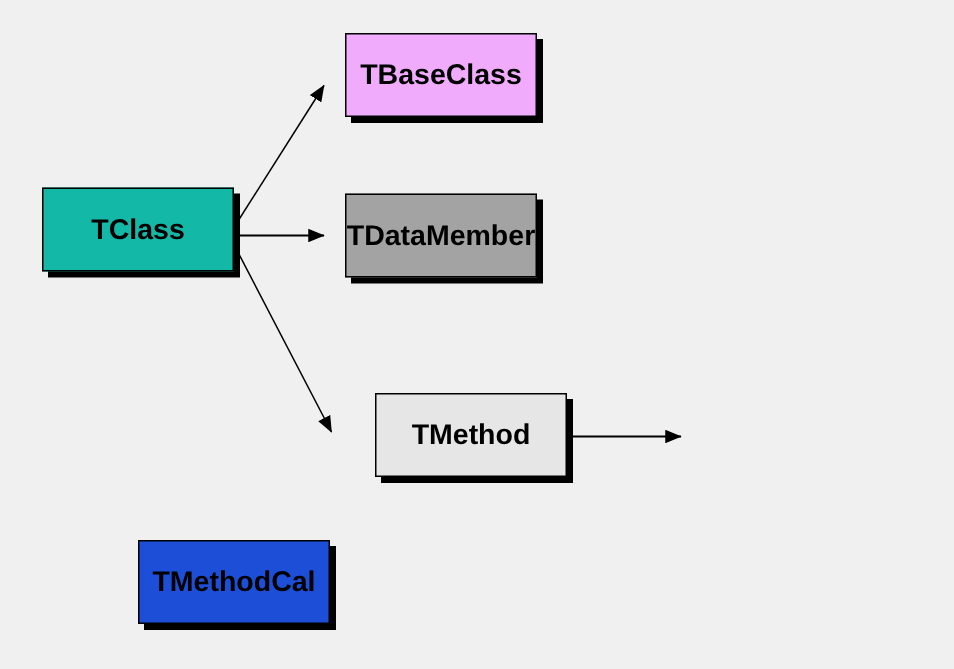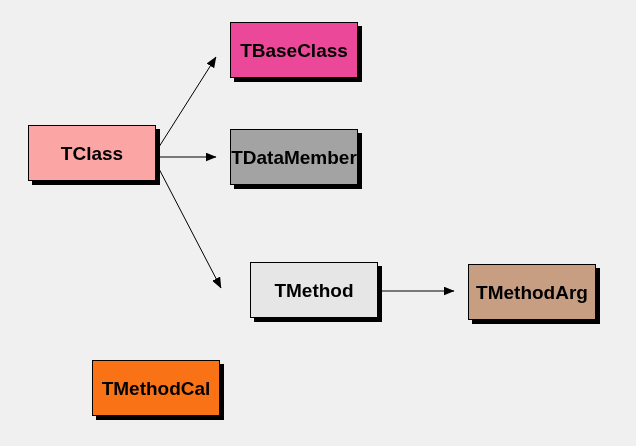--- a/index.html
+++ b/index.html
@@ -36,26 +36,26 @@
   .node-label {
     font-family: "Liberation Sans", sans-serif;
     font-weight: bold;
     font-size: 19px;
     line-height: 19px;
     color: #000000;
     white-space: nowrap;
     letter-spacing: 0px;
   }
   
-  #node-tclass       { left: 28px;  top: 125px; width: 128px; height: 56px; background: #fca5a5; text-align: right; }
-  #node-tbaseclass   { left: 230px; top: 22px;  width: 128px; height: 56px; background: #ec4899; }
+  #node-tclass       { left: 28px;  top: 125px; width: 128px; height: 56px; background: #14b8a6; text-align: right; }
+  #node-tbaseclass   { left: 230px; top: 22px;  width: 128px; height: 56px; background: #f0abfc; }
   #node-tdatamember  { left: 230px; top: 129px; width: 128px; height: 56px; background: #a3a3a3; }
   #node-tmethod      { left: 234px; top: 262px; width: 128px; height: 56px; background: #e6e6e6; margin-left: 16px; }
   #node-tmethodarg   { left: 468px; top: 264px; width: 128px; height: 56px; background: #c89e83; }
-  #node-tmethodcall  { left: 92px;  top: 360px; width: 128px; height: 56px; background: #f97316; }
+  #node-tmethodcall  { left: 92px;  top: 360px; width: 128px; height: 56px; background: #1d4ed8; }
   
   .node.clip { overflow: hidden; }
 </style>
 </head>
 <body>
 
 <div id="canvas">
 
   <svg id="edges" viewBox="0 0 636 446" width="636" height="446" xmlns="http://www.w3.org/2000/svg">
     <defs>
@@ -90,21 +90,18 @@
   </div>
 
   <div id="node-tdatamember" class="node clip">
     <span class="node-label">TDataMember</span>
   </div>
 
   <div id="node-tmethod" class="node clip">
     <span class="node-label">TMethod</span>
   </div>
 
-  <div id="node-tmethodarg" class="node clip">
-    <span class="node-label">TMethodArg</span>
-  </div>
 
   <div id="node-tmethodcall" class="node clip">
     <span class="node-label">TMethodCal</span>
   </div>
 
 </div>
 
 </body></html>

